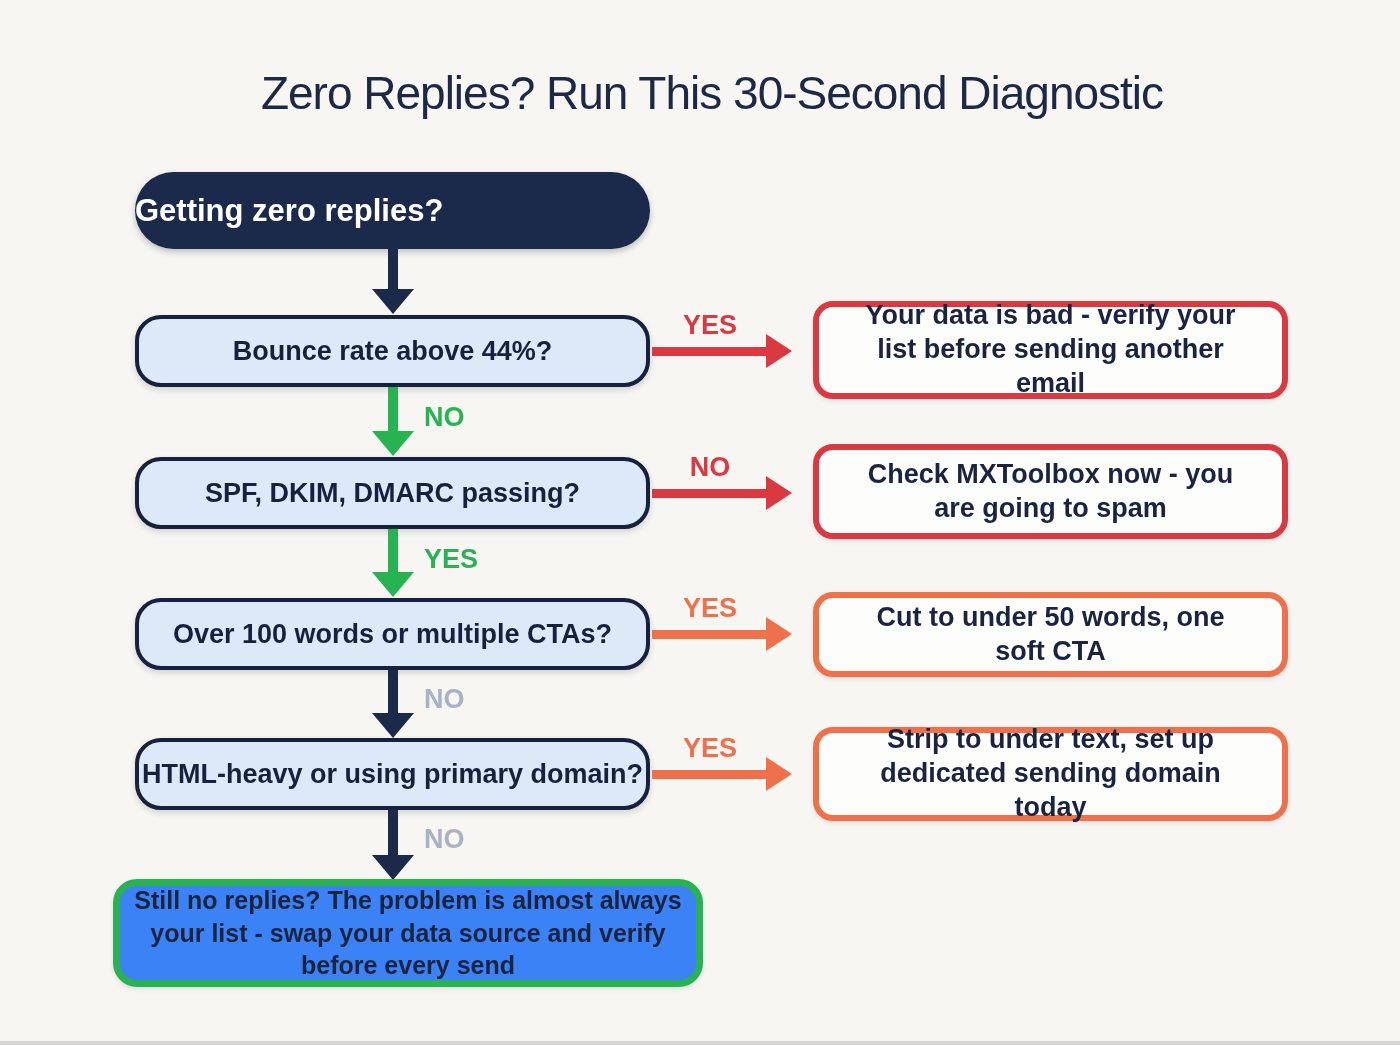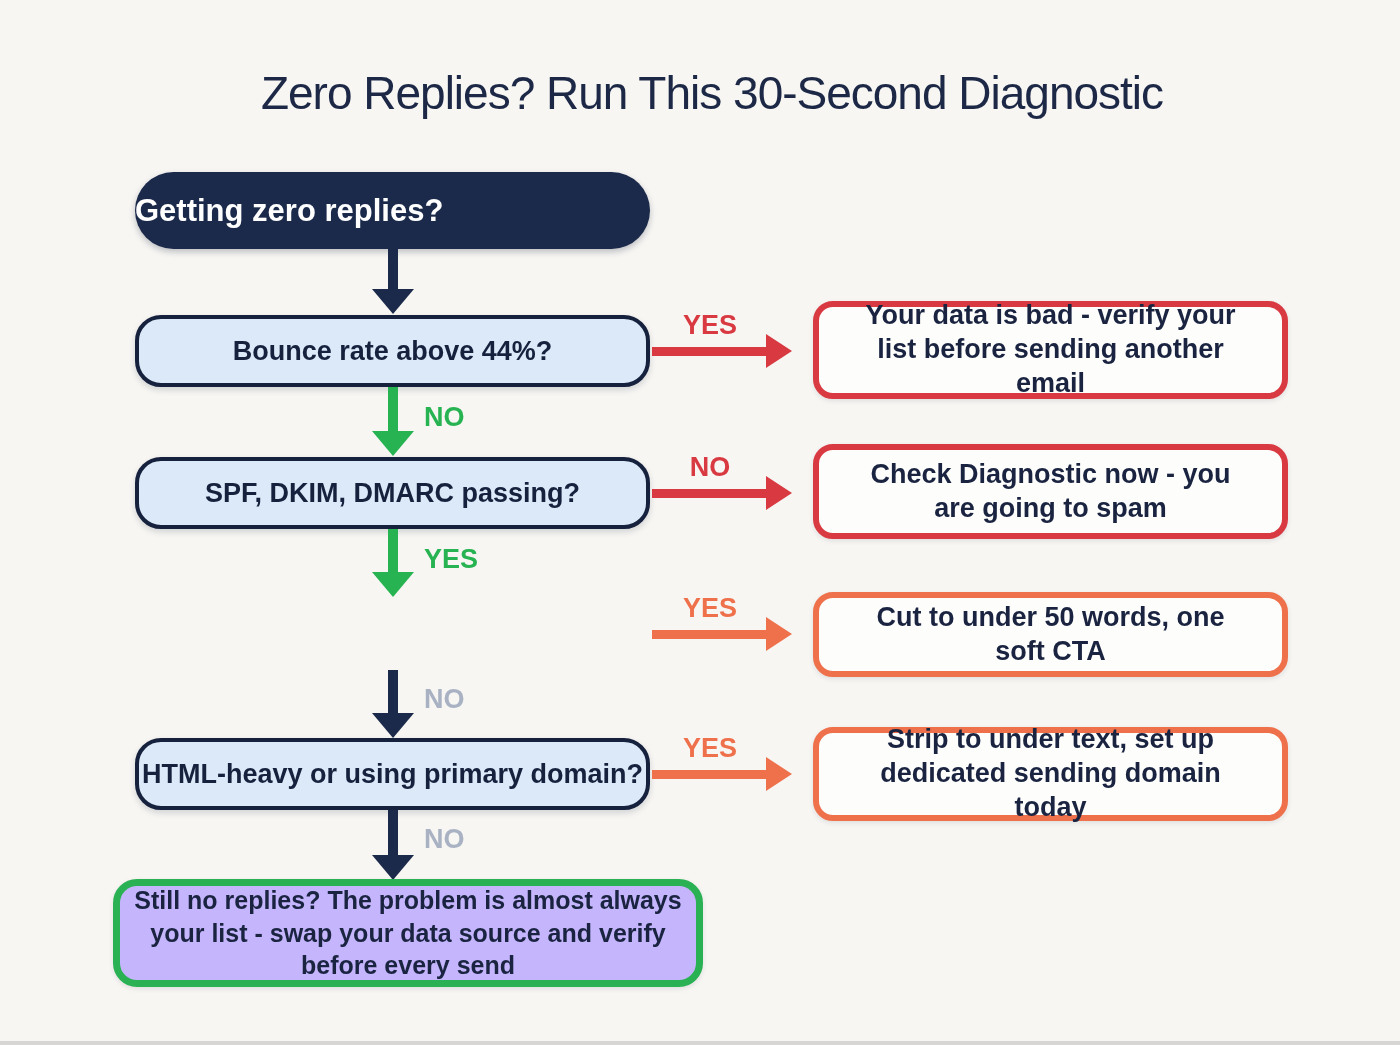--- a/index.html
+++ b/index.html
@@ -44,21 +44,21 @@
   }
   .rbox.r1 { top:301px; height:98px; }
   .rbox.r2 { top:444px; height:95px; }
   .rbox.r3 { top:592px; height:85px; }
   .rbox.r4 { top:727px; height:94px; }
   .border-red    { border-color:#d93a42; }
   .border-orange { border-color:#ef714c; }
 
   .final-box {
     position:absolute; left:113px; top:879px; width:590px; height:108px;
-    background:#c4b5fd; border:7px solid #2ab153; border-radius:24px;
+    background:#3b82f6; border:7px solid #2ab153; border-radius:24px;
     box-sizing:border-box; display:flex; align-items:center; justify-content:center;
     color:#1a2440; font-size:25px; font-weight:bold; text-align:center;
     line-height:1.3; padding:0 14px;
     box-shadow:0 2px 5px rgba(15,25,50,0.10);
   }
 
   
   .vshaft { position:absolute; width:10px; left:388px; }
   .vhead  { position:absolute; left:372px; width:0; height:0;
             border-left:21px solid transparent; border-right:21px solid transparent;
@@ -112,26 +112,29 @@
   <div class="vhead vh-green" style="top:431px;"></div>
   <div class="vlabel t-green" style="top:402px;">NO</div>
 
   <div class="qbox q2">
     <span>SPF, DKIM, DMARC passing?</span>
   </div>
   <div class="hlabel t-red" style="top:452px;">NO</div>
   <div class="hshaft hs-red" style="top:489px;"></div>
   <div class="hhead hh-red" style="top:476px;"></div>
   <div class="rbox r2 border-red">
-    <span>Check Diagnostic now - you are going to spam</span>
+    <span>Check MXToolbox now - you are going to spam</span>
   </div>
   <div class="vshaft vs-green" style="top:529px; height:45px;"></div>
   <div class="vhead vh-green" style="top:572px;"></div>
   <div class="vlabel t-green" style="top:544px;">YES</div>
 
+  <div class="qbox q3">
+    <span>Over 100 words or multiple CTAs?</span>
+  </div>
   <div class="hlabel t-orange" style="top:593px;">YES</div>
   <div class="hshaft hs-orange" style="top:630px;"></div>
   <div class="hhead hh-orange" style="top:617px;"></div>
   <div class="rbox r3 border-orange">
     <span>Cut to under 50 words, one soft CTA</span>
   </div>
   <div class="vshaft vs-navy" style="top:670px; height:45px;"></div>
   <div class="vhead vh-navy" style="top:713px;"></div>
   <div class="vlabel t-gray" style="top:684px;">NO</div>
 

